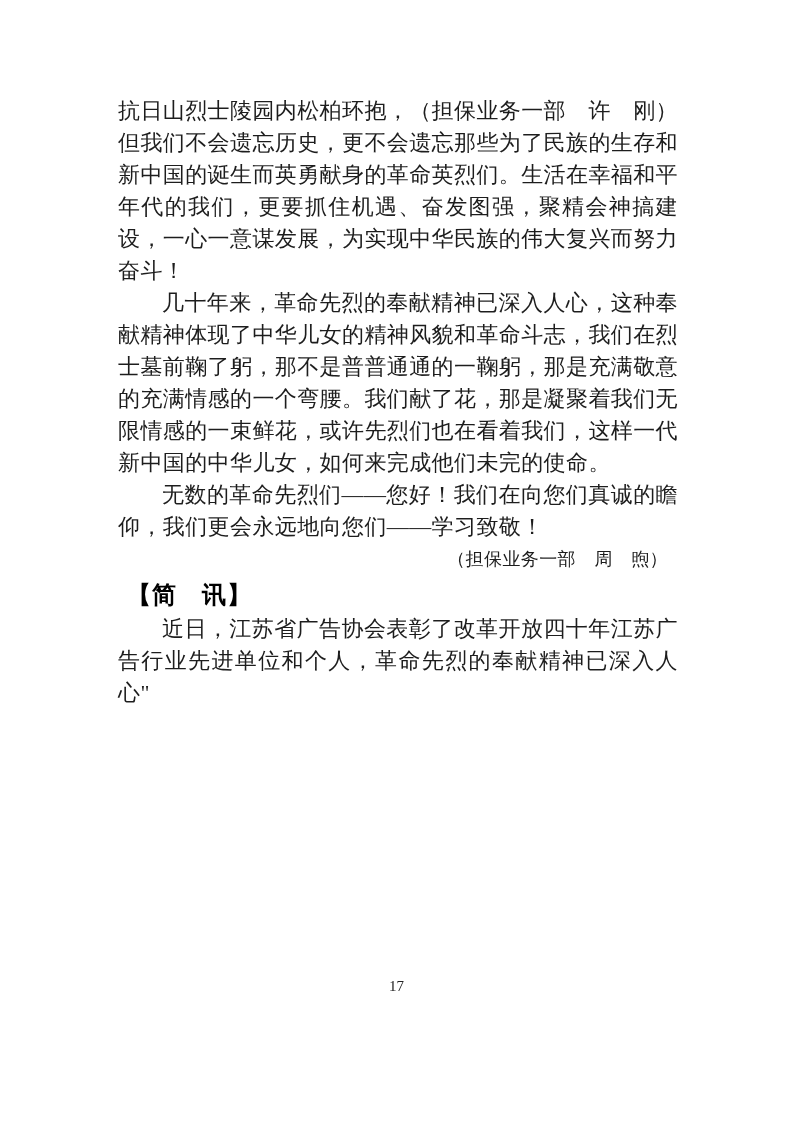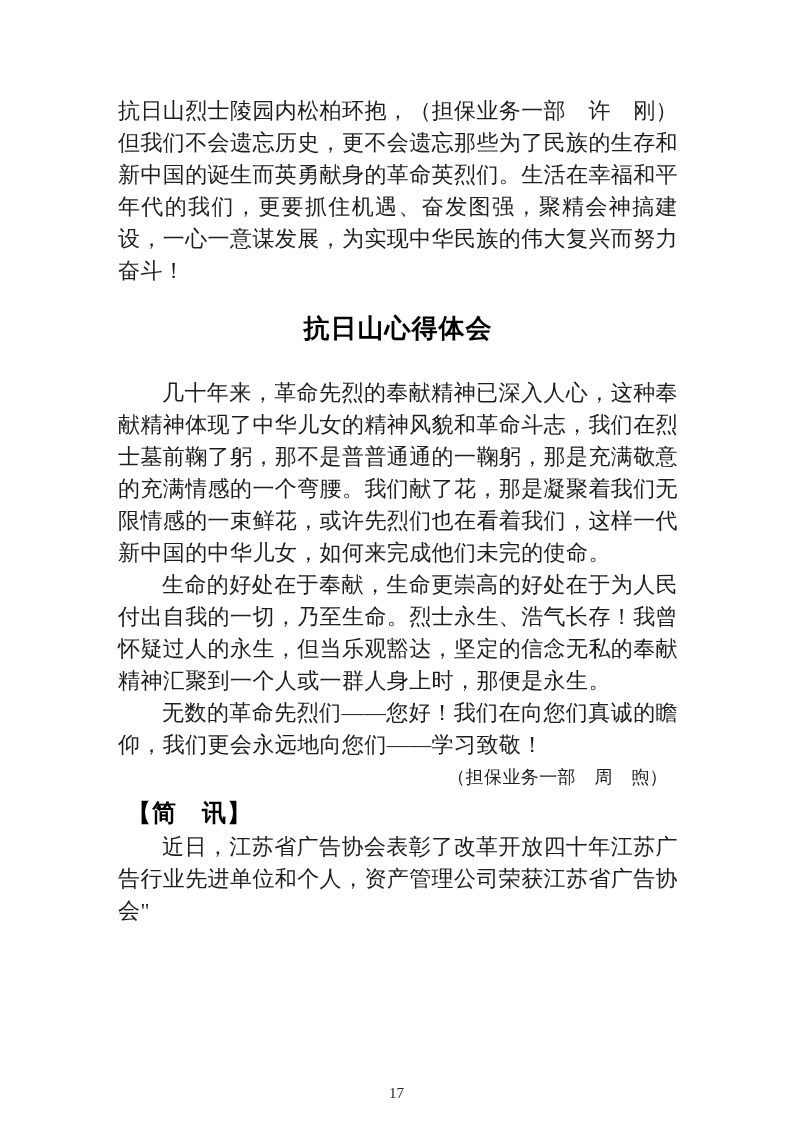--- a/index.html
+++ b/index.html
@@ -60,48 +60,46 @@
     font-family: "Liberation Sans", sans-serif;
     font-weight: 700;
     font-size: 24px;
     line-height: 36px;
     letter-spacing: 1px;
     margin: 2px 0 0 9px;
     color: #000000;
   }
   .pageno {
     position: absolute;
-    top: 1083px;
+    top: 976px;
     left: 0;
     width: 100%;
     text-align: center;
     font-size: 15px;
     line-height: 20px;
     font-family: "Liberation Serif", serif;
     color: #222222;
   }
 </style>
 </head>
 <body>
 
 <div class="page">
   <div class="content">
 
     <p class="par">
       <span class="attr-float">（担保业务一部　许　刚）</span><span>抗日山烈士陵园内松柏环抱，但我们不会遗忘历史，更不会遗忘那些为了民族的生存和新中国的诞生而英勇献身的革命英烈们。生活在幸福和平年代的我们，更要抓住机遇、奋发图强，聚精会神搞建设，一心一意谋发展，为实现中华民族的伟大复兴而努力奋斗！</span>
     </p>
 
-    <div class="article-title">抗日山心得体会</div>
 
     <p class="par indent">几十年来，革命先烈的奉献精神已深入人心，这种奉献精神体现了中华儿女的精神风貌和革命斗志，我们在烈士墓前鞠了躬，那不是普普通通的一鞠躬，那是充满敬意的充满情感的一个弯腰。我们献了花，那是凝聚着我们无限情感的一束鲜花，或许先烈们也在看着我们，这样一代新中国的中华儿女，如何来完成他们未完的使命。</p>
-    <p class="par indent">生命的好处在于奉献，生命更崇高的好处在于为人民付出自我的一切，乃至生命。烈士永生、浩气长存！我曾怀疑过人的永生，但当乐观豁达，坚定的信念无私的奉献精神汇聚到一个人或一群人身上时，那便是永生。</p>
     <p class="par indent">无数的革命先烈们——您好！我们在向您们真诚的瞻仰，我们更会永远地向您们——学习致敬！</p>
 
     <p class="attr-line">（担保业务一部　周　煦）</p>
 
     <div class="brief-header">【简　讯】</div>
 
-    <p class="par indent">近日，江苏省广告协会表彰了改革开放四十年江苏广告行业先进单位和个人，资产管理公司荣获江苏省广告协会"</p>
+    <p class="par indent">近日，江苏省广告协会表彰了改革开放四十年江苏广告行业先进单位和个人，革命先烈的奉献精神已深入人心"</p>
 
   </div>
 
   <div class="pageno">17</div>
 </div>
 
 </body></html>

